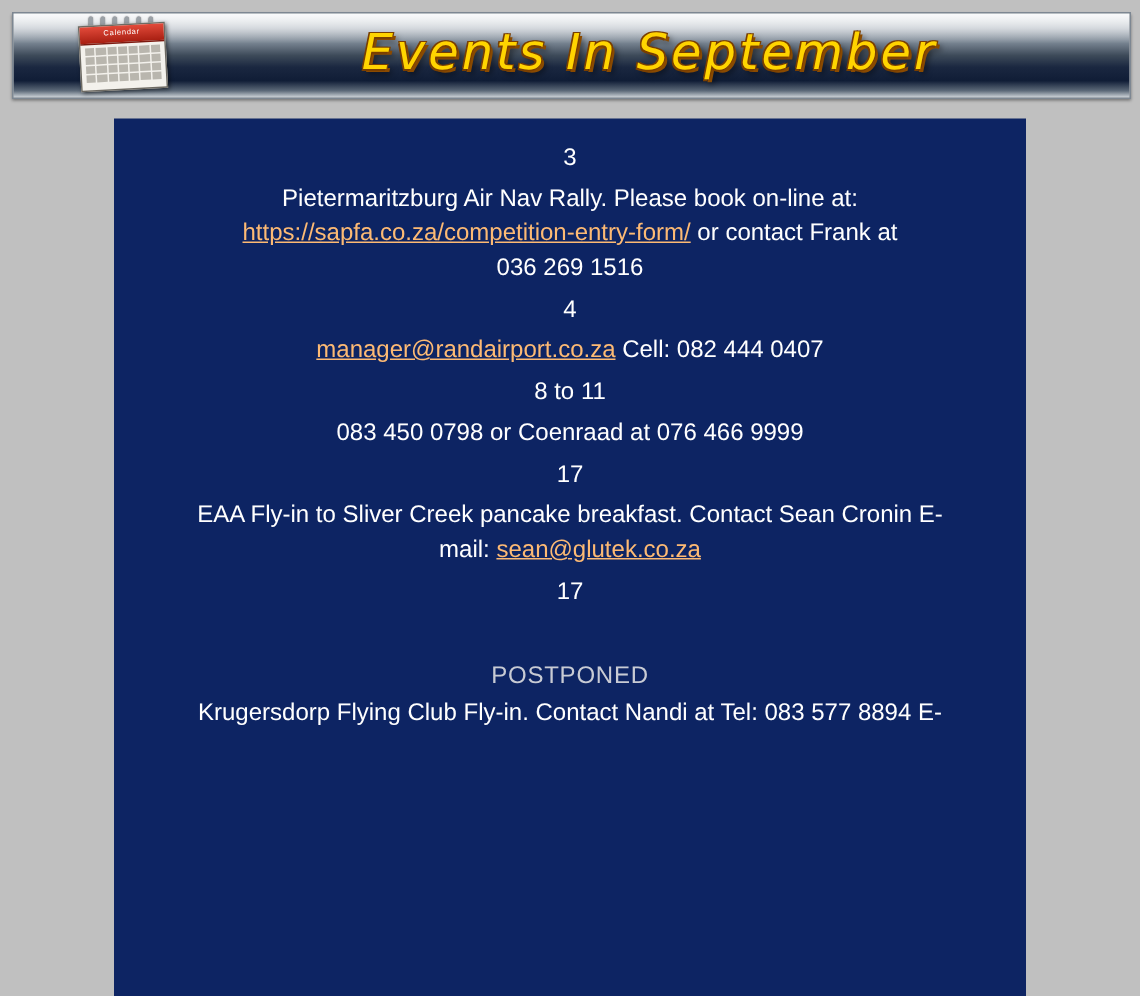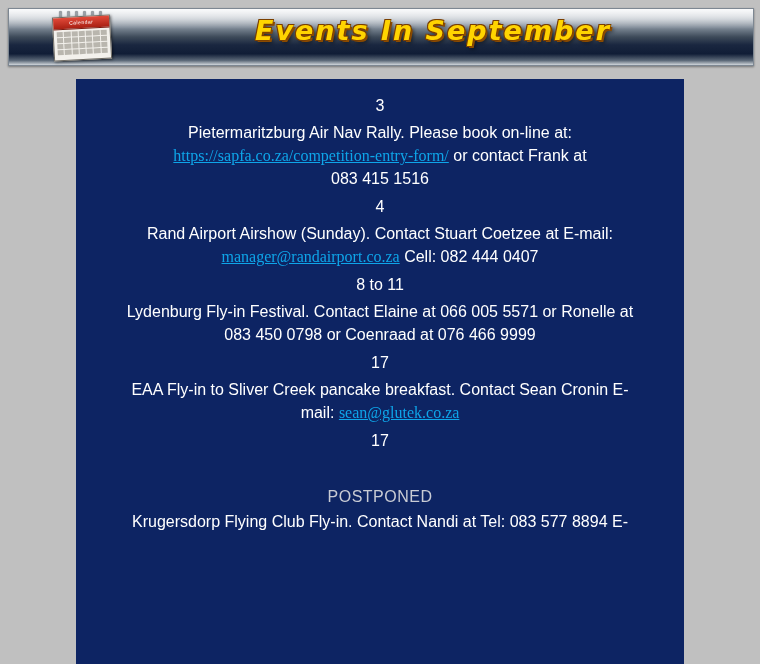--- a/index.html
+++ b/index.html
@@ -49,22 +49,22 @@
     background: linear-gradient(to bottom, rgba(255,255,255,.75), rgba(255,255,255,0));
     pointer-events: none;
   }
   .banner-title {
     position: absolute;
     left: 120px;
     right: 16px;
     top: 6px;
     text-align: center;
     font-family: "DejaVu Sans", sans-serif;
-    font-size: 27px;
-    font-weight: bold;
+    font-size: 33px;
+    font-weight: normal;
     font-style: italic;
     letter-spacing: 2px;
     color: #ffd400;
     text-shadow:
       -1px -1px 0 #7a3f00,
        1px -1px 0 #7a3f00,
       -1px  1px 0 #7a3f00,
        2px  2px 0 #8a4a00,
        3px  3px 4px rgba(0,0,0,.6);
     white-space: nowrap;
@@ -156,23 +156,22 @@
   }
   .desc {
     text-align: center;
     font-size: 16px;
     line-height: 23px;
     color: #ffffff;
     padding: 0 6px;
     font-family: "Liberation Sans", sans-serif;
   }
   .desc a {
-    color: #0ea5e9;
+    color: #fdba74;
     text-decoration: underline;
-    font-family: Liberation Serif, serif;
   }
 </style>
 </head>
 <body>
 
 <div class="banner-wrap">
   <div class="banner">
     <div class="banner-sheen"></div>
 
     <div class="cal-rings">
@@ -223,30 +222,28 @@
     <div class="banner-title">Events In September</div>
   </div>
 </div>
 
 <div class="panel">
   <div id="events-list">
       <div class="event">
         <div class="date">3</div>
         <div class="desc"><span>Pietermaritzburg Air Nav Rally. Please book on-line at:</span></div>
         <div class="desc"><a href="#">https://sapfa.co.za/competition-entry-form/</a><span> or contact Frank at</span></div>
-        <div class="desc"><span>083 415 1516</span></div>
+        <div class="desc"><span>036 269 1516</span></div>
       </div>
       <div class="event">
         <div class="date">4</div>
-        <div class="desc"><span>Rand Airport Airshow (Sunday). Contact Stuart Coetzee at E-mail:</span></div>
         <div class="desc"><a href="#">manager@randairport.co.za</a><span> Cell: 082 444 0407</span></div>
       </div>
       <div class="event">
         <div class="date">8 to 11</div>
-        <div class="desc"><span>Lydenburg Fly-in Festival. Contact Elaine at 066 005 5571 or Ronelle at</span></div>
         <div class="desc"><span>083 450 0798 or Coenraad at 076 466 9999</span></div>
       </div>
       <div class="event">
       </div>
       <div class="event">
         <div class="date">17</div>
         <div class="desc"><span>EAA Fly-in to Sliver Creek pancake breakfast. Contact Sean Cronin E-</span></div>
         <div class="desc"><span>mail: </span><a href="#">sean@glutek.co.za</a></div>
       </div>
       <div class="event">

